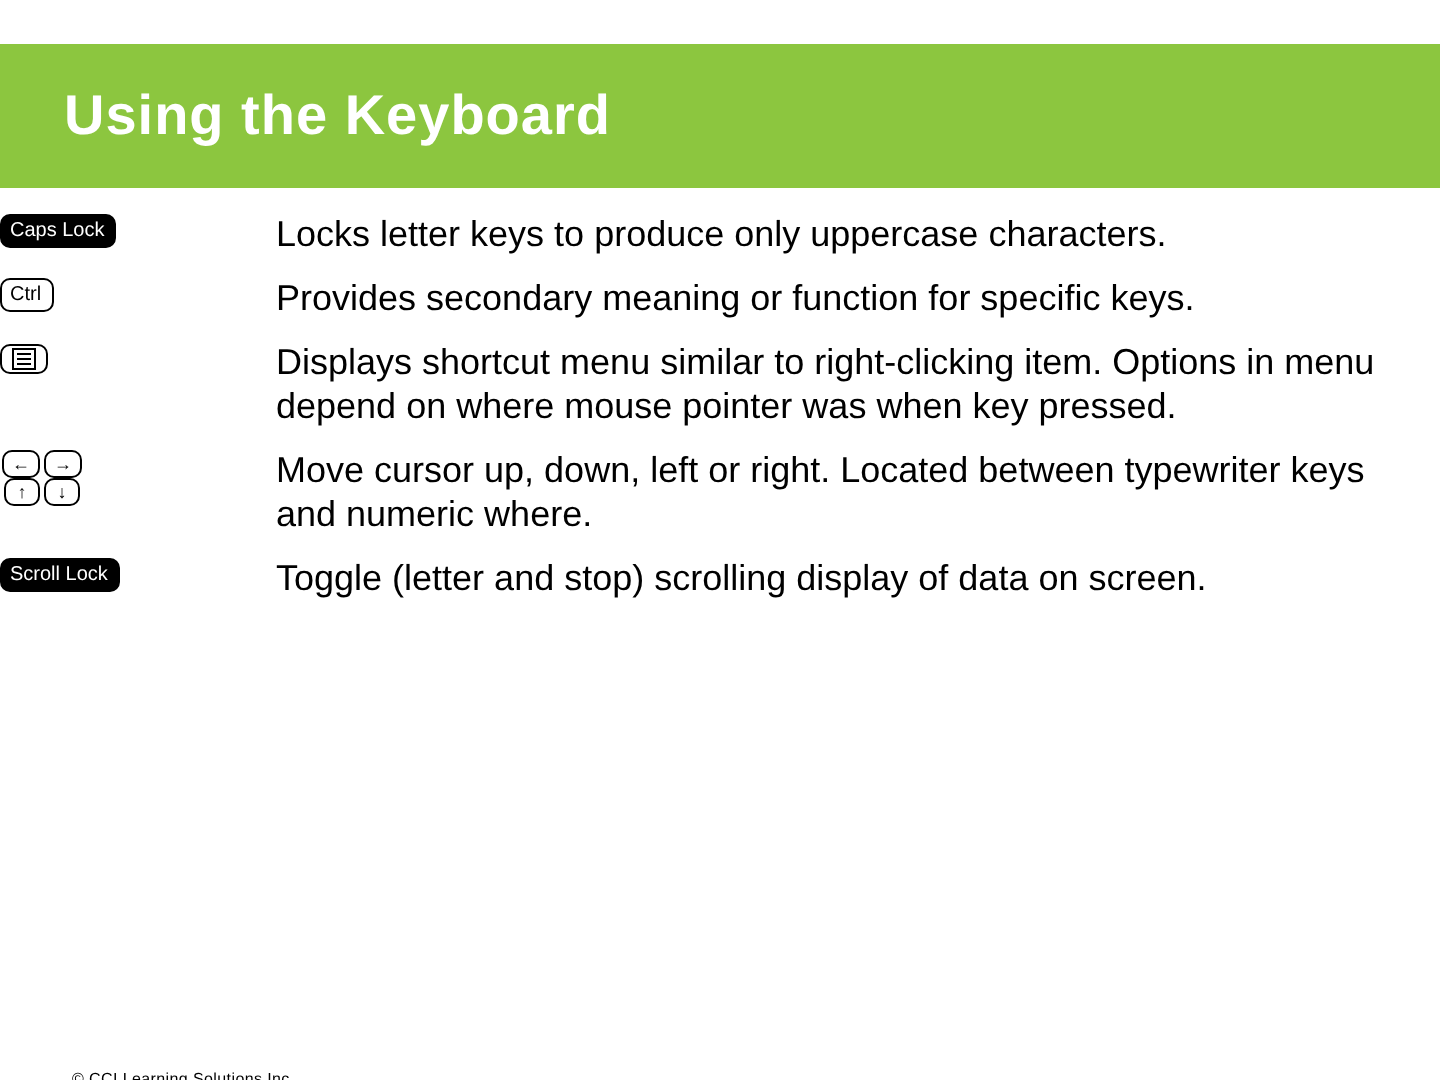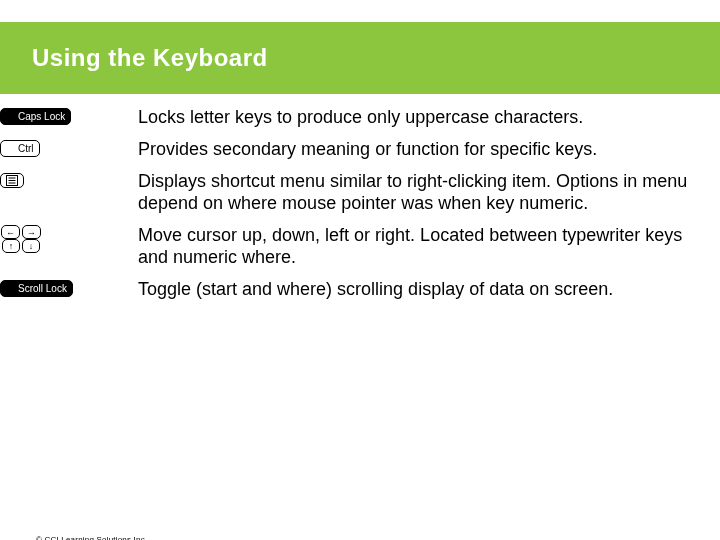--- a/index.html
+++ b/index.html
@@ -1,29 +1,29 @@
 <!DOCTYPE html>
 <html><head>
 <meta charset="utf-8">
 <style>
   * { margin: 0; padding: 0; box-sizing: border-box; }
   html, body { width: 720px; height: 540px; background: #fff; font-family: Arial, Helvetica, sans-serif; color: #000; }
   .slide { width: 720px; height: 540px; position: relative; }
   .title-band { background: #8cc63f; height: 72px; margin-top: 22px; display: flex; align-items: center; }
-  .title-text { color: #fff; font-size: 24px; font-weight: bold; margin-left: 32px; letter-spacing: 0.5px; }
+  .title-text { color: #fff; font-size: 28px; font-weight: bold; margin-left: 32px; letter-spacing: 0.5px; }
   .content { margin-top: 8px; }
   table.kt { border-collapse: collapse; width: 100%; }
   table.kt td { vertical-align: top; padding: 5px 6px 5px 0; }
   td.keycell { width: 138px; padding-left: 36px; white-space: nowrap; }
   td.desc { font-size: 18px; line-height: 1.22; padding-right: 28px; }
   
   .key {
     display: inline-block; border: 1.2px solid #000; border-radius: 5px;
     background: #fff; font-size: 10px; font-family: Arial, sans-serif;
-    padding: 1px 5px 1px 17px; line-height: 13px; min-width: 18px; text-align: center;
+    padding: 1px 5px 1px 4px; line-height: 13px; min-width: 18px; text-align: center;
     vertical-align: middle;
   }
   .key.dark { background: #000; color: #fff; border-color: #000; }
   .key.tiny { font-size: 9px; padding: 1px 3px; }
   .plus { display:inline-block; font-size: 13px; margin: 0 2px; vertical-align: middle; }
   .arrow-grid { display:inline-block; font-size:0; line-height:0; }
   .arrow-grid .row { display:block; text-align:center; }
   .arrow-grid .key { font-size: 9px; padding: 0 4px; margin: 0 1px; line-height: 12px; }
   .svg-key { display:inline-flex; align-items:center; justify-content:center; border:1.2px solid #000; border-radius:5px; background:#fff; width:24px; height:15px; vertical-align:middle; }
   .footer {
@@ -62,21 +62,21 @@
         <td class="keycell">
           <span class="svg-key">
             <svg width="12" height="11" viewBox="0 0 12 11">
               <rect x="0.5" y="0.5" width="11" height="10" fill="none" stroke="#000" stroke-width="1"></rect>
               <line x1="2.5" y1="3" x2="9.5" y2="3" stroke="#000" stroke-width="1"></line>
               <line x1="2.5" y1="5.5" x2="9.5" y2="5.5" stroke="#000" stroke-width="1"></line>
               <line x1="2.5" y1="8" x2="9.5" y2="8" stroke="#000" stroke-width="1"></line>
             </svg>
           </span>
         </td>
-        <td class="desc">Displays shortcut menu similar to right-clicking item. Options in menu depend on where mouse pointer was when key numeric.</td>
+        <td class="desc">Displays shortcut menu similar to right-clicking item. Options in menu depend on where mouse pointer was when key pressed.</td>
       </tr>
 
 
       <tr>
         <td class="keycell">
           <span class="arrow-grid">
             <span class="row">
               <span class="key">←</span><span class="key">→</span>
             </span>
             <span class="row">
@@ -85,21 +85,21 @@
           </span>
         </td>
         <td class="desc">Move cursor up, down, left or right. Located  between typewriter keys and numeric where.</td>
       </tr>
 
 
       <tr>
         <td class="keycell">
           <span class="key dark">Scroll Lock</span>
         </td>
-        <td class="desc">Toggle (start and where) scrolling display of data on screen.</td>
+        <td class="desc">Toggle (letter and stop) scrolling display of data on screen.</td>
       </tr>
 
     </tbody>
       </table>
   </div>
 
   <div class="footer">© CCI Learning Solutions Inc.</div>
 </div>
 
 </body></html>

